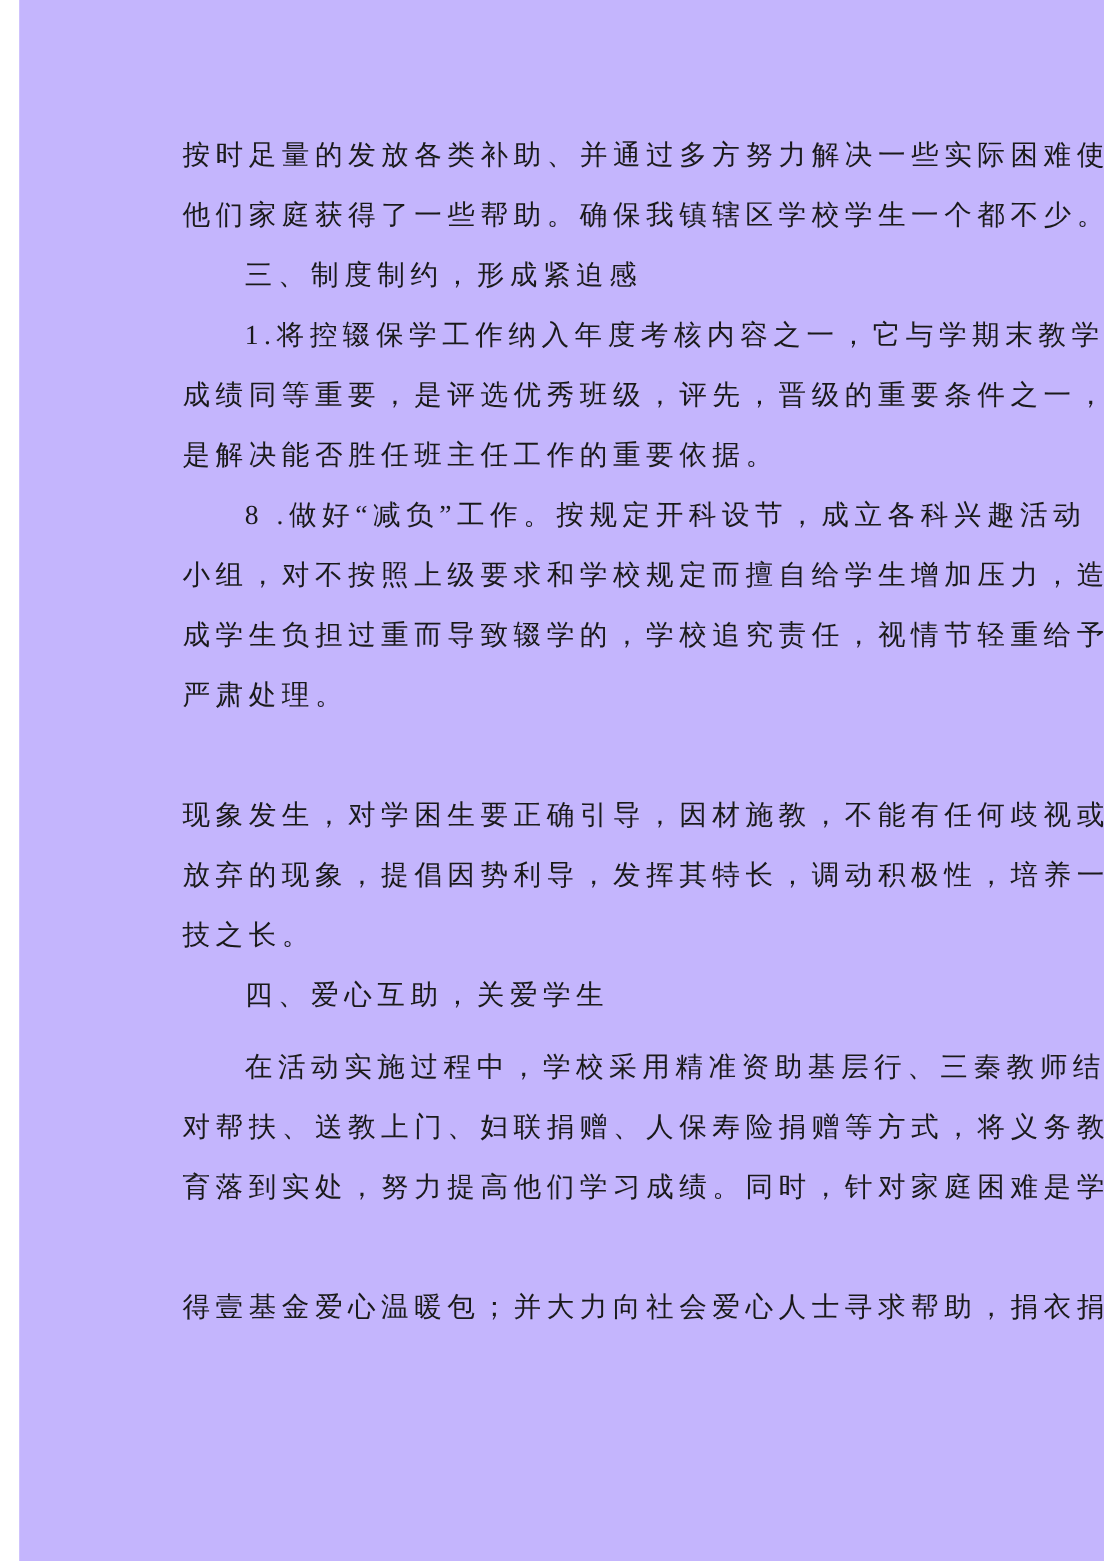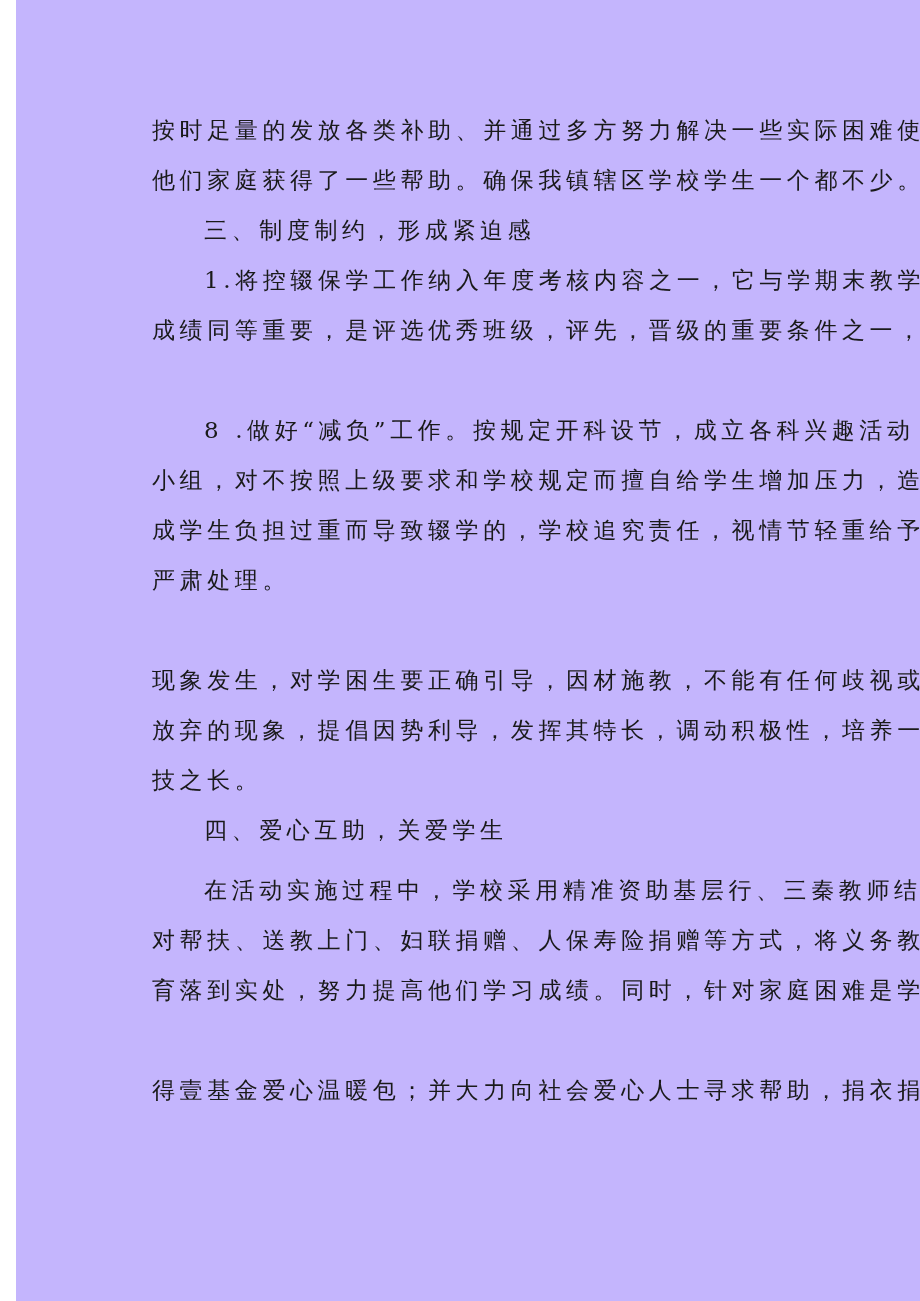--- a/index.html
+++ b/index.html
@@ -10,31 +10,32 @@
   .line {
     position: absolute;
     left: 136px;
     font-family: "DejaVu Serif", "Liberation Serif", serif;
     font-size: 23px;
     color: #1a1a1a;
     white-space: nowrap;
     letter-spacing: 4.6px;
     line-height: 30px;
   }
-  .indent { left: 188px; }
+  .indent { left: 188px; font-family: Liberation Serif, serif; }
 </style>
 </head>
 <body>
 
 <div class="page">
   <div class="line" style="top:115px">按时足量的发放各类补助、并通过多方努力解决一些实际困难使</div>
   <div class="line" style="top:165px">他们家庭获得了一些帮助。确保我镇辖区学校学生一个都不少。</div>
   <div class="line indent" style="top:215px">三、制度制约，形成紧迫感</div>
   <div class="line indent" style="top:265px">1.将控辍保学工作纳入年度考核内容之一，它与学期末教学</div>
   <div class="line" style="top:315px">成绩同等重要，是评选优秀班级，评先，晋级的重要条件之一，</div>
+  <div class="line" style="top:365px">是解决能否胜任班主任工作的重要依据。</div>
   <div class="line indent" style="top:415px">8 .做好“减负”工作。按规定开科设节，成立各科兴趣活动</div>
   <div class="line" style="top:465px">小组，对不按照上级要求和学校规定而擅自给学生增加压力，造</div>
   <div class="line" style="top:515px">成学生负担过重而导致辍学的，学校追究责任，视情节轻重给予</div>
   <div class="line" style="top:565px">严肃处理。</div>
   <div class="line" style="top:715px">放弃的现象，提倡因势利导，发挥其特长，调动积极性，培养一</div>
   <div class="line" style="top:665px">现象发生，对学困生要正确引导，因材施教，不能有任何歧视或</div>
   <div class="line" style="top:765px">技之长。</div>
   <div class="line indent" style="top:815px">四、爱心互助，关爱学生</div>
   <div class="line indent" style="top:875px">在活动实施过程中，学校采用精准资助基层行、三秦教师结</div>
   <div class="line" style="top:925px">对帮扶、送教上门、妇联捐赠、人保寿险捐赠等方式，将义务教</div>

